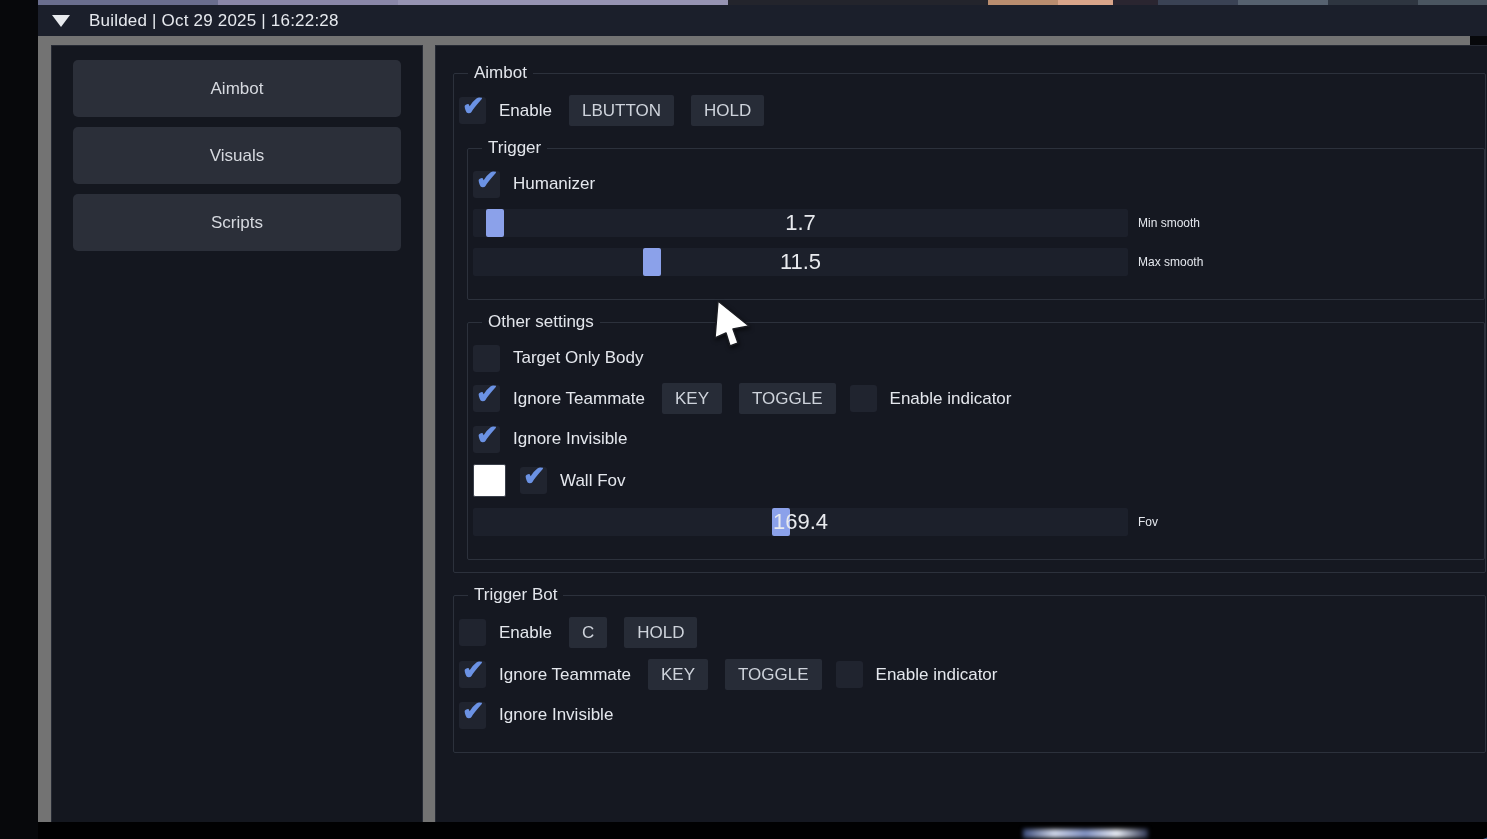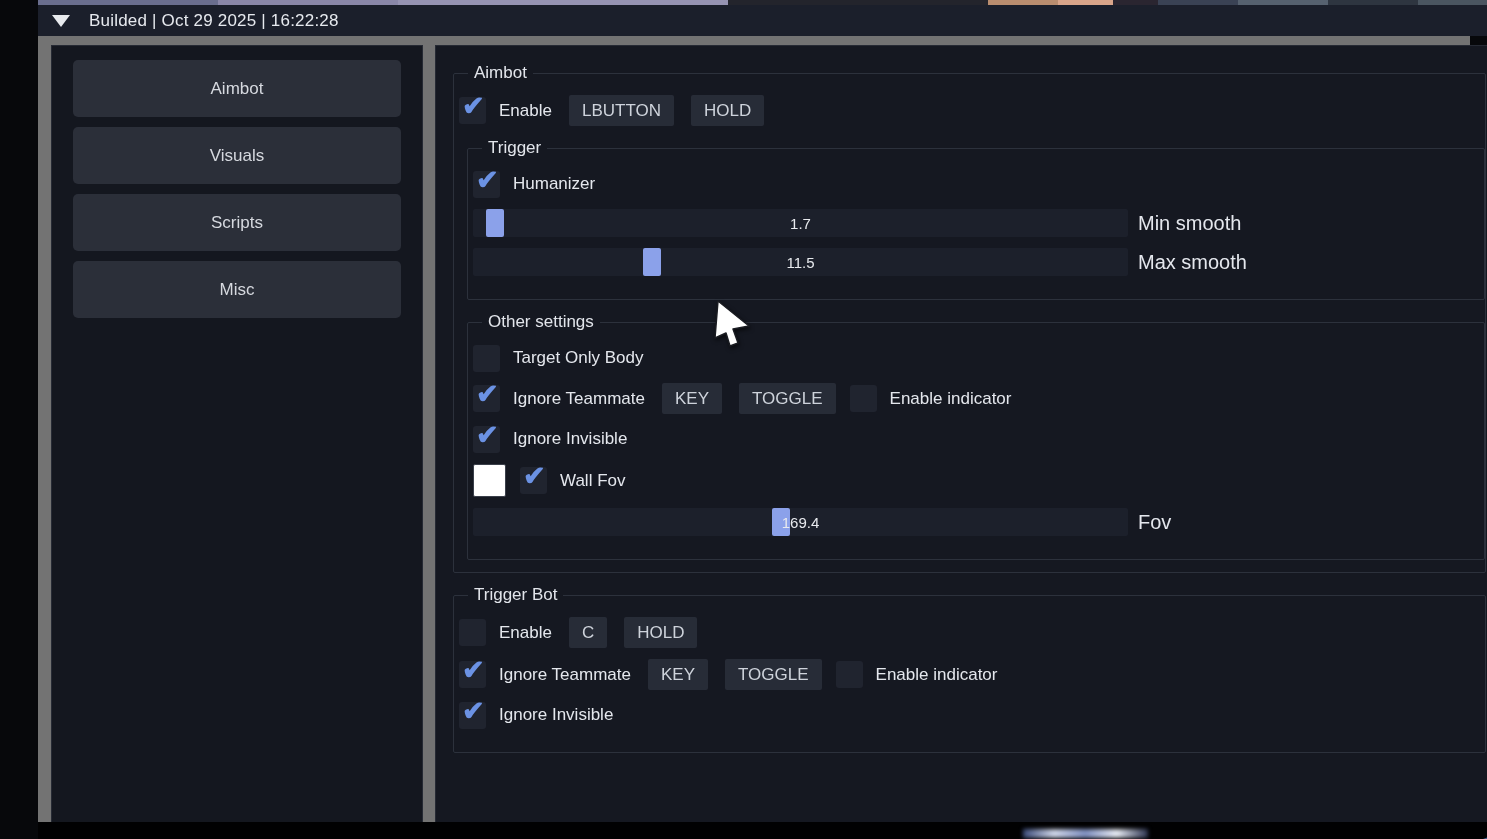--- a/index.html
+++ b/index.html
@@ -63,22 +63,22 @@
   
   .key-btn { height:31px; margin-left:17px; padding:0 13px; background:#272c37; border:none; border-radius:2px;
              color:#ced3db; font-size:17px; font-family:"Liberation Sans", sans-serif; cursor:pointer;
              display:inline-flex; align-items:center; }
 
   
   .slider-row { margin:11px 0; }
   .slider { position:relative; width:655px; height:28px; background:#1c202b; border-radius:2px; cursor:pointer; }
   .slider-handle { position:absolute; top:0; width:18px; height:28px; border-radius:2px; cursor:grab; z-index:1; }
   .slider-value { position:absolute; inset:0; display:flex; align-items:center; justify-content:center;
-                  font-size:15px; color:#e8eaee; z-index:2; pointer-events:none; }
-  .slider-label { margin-left:10px; font-size:20px; color:#e4e7ed; white-space:nowrap; }
+                  font-size:22px; color:#e8eaee; z-index:2; pointer-events:none; }
+  .slider-label { margin-left:10px; font-size:12px; color:#e4e7ed; white-space:nowrap; }
 
   
   .swatch { width:33px; height:33px; border-radius:2px; border:1px solid #3a3f4a; flex:0 0 auto; cursor:pointer; }
   .ml12 { margin-left:14px; }
 
   
   .cursor { position:absolute; left:670px; top:298px; z-index:10; filter:drop-shadow(1px 2px 2px rgba(0,0,0,.6)); }
 </style>
 </head>
 <body>
@@ -101,21 +101,20 @@
 
   <div class="titlebar">
     <div class="tri-down"></div>
     <span class="titlebar-text">Builded | Oct 29 2025 | 16:22:28</span>
   </div>
 
   <div class="sidebar">
     <button class="side-btn">Aimbot</button>
     <button class="side-btn">Visuals</button>
     <button class="side-btn">Scripts</button>
-    <button class="side-btn">Misc</button>
   </div>
 
   <div class="main">
 
     <fieldset class="group">
       <legend>Aimbot</legend>
 
       <div class="row">
         <span class="checkbox checked">
           <span class="check" style="color: rgb(107, 146, 228);">✔</span>

